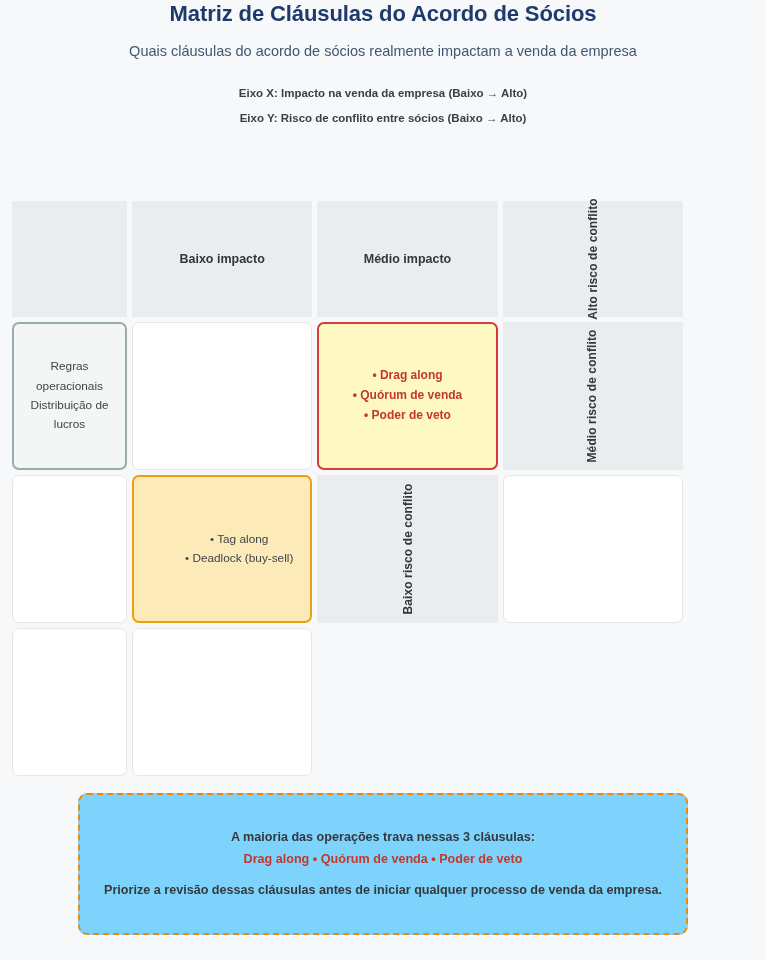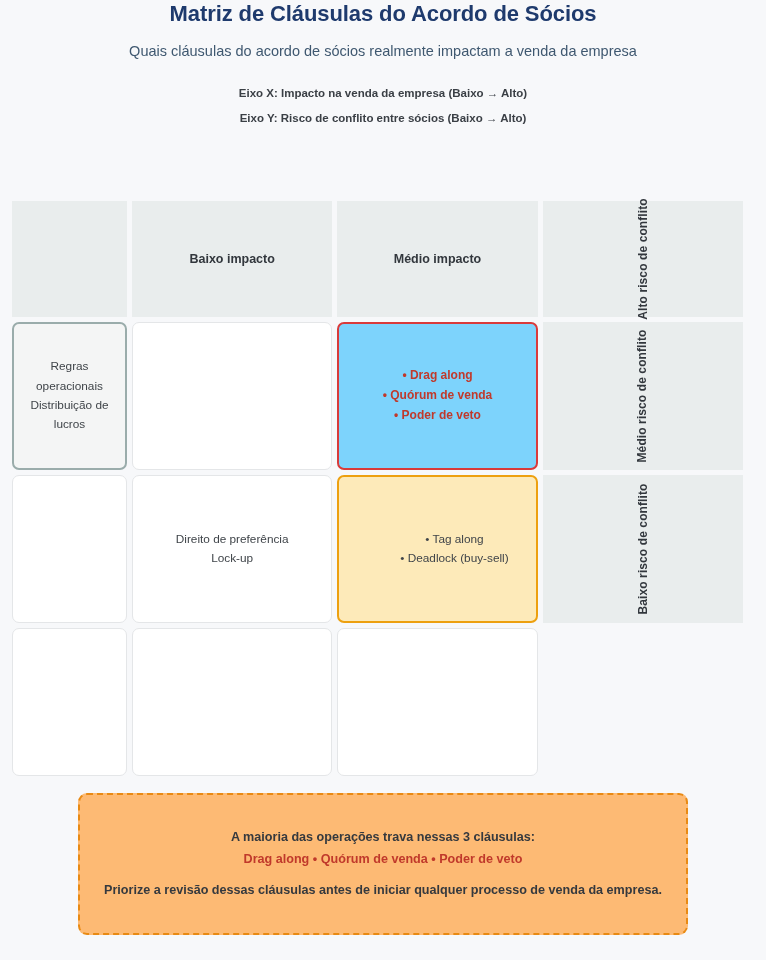--- a/index.html
+++ b/index.html
@@ -48,21 +48,21 @@
     color: #3a3f45;
     line-height: 1.35;
     margin-bottom: 9px;
   }
 
   
   .matrix {
     position: absolute;
     left: 12px;
     top: 201px;
-    width: 731px;
+    width: 671px;
     display: grid;
     grid-template-columns: 115px 1fr 1fr 1fr;
     grid-template-rows: 116px 148px 148px 148px;
     column-gap: 5px;
     row-gap: 5px;
   }
 
   .corner-cell {
     background: #e9eded;
   }
@@ -115,21 +115,21 @@
     font-size: 11.8px;
     color: #3f4449;
   }
   .cell-plain {
     background: #ffffff;
     border: 1px solid #e4e6e8;
     font-size: 11.8px;
     color: #3f4449;
   }
   .cell-critical {
-    background: #7dd3fc;
+    background: #fef9c3;
     border: 2.5px solid #d93a3a;
     font-size: 12px;
     font-weight: bold;
     color: #c0392b;
     text-align: center;
   }
   .cell-warning {
     background: #fdeab9;
     border: 2.5px solid #eda00f;
     font-size: 11.8px;
@@ -138,21 +138,21 @@
   }
   .cell .lines > div { display: block; }
 
   
   .callout {
     position: absolute;
     left: 78px;
     top: 793px;
     width: 610px;
     height: 142px;
-    background: #fdba74;
+    background: #7dd3fc;
     border: 2px dashed #e98a13;
     border-radius: 9px;
     display: flex;
     flex-direction: column;
     align-items: center;
     justify-content: center;
     text-align: center;
     padding: 10px 16px;
   }
   .callout-lead {
@@ -216,26 +216,20 @@
           <div>• Poder de veto</div>
         </div>
     </div>
 
     <div class="row-header">
       <span>Médio risco de conflito</span>
     </div>
     <div class="cell cell-empty">
       <div class="lines"></div>
     </div>
-    <div class="cell cell-plain">
-      <div class="lines">
-          <div>Direito de preferência</div>
-          <div>Lock-up</div>
-        </div>
-    </div>
     <div class="cell cell-warning">
       <div class="lines">
           <div>• Tag along</div>
           <div>• Deadlock (buy-sell)</div>
         </div>
     </div>
 
     <div class="row-header">
       <span>Baixo risco de conflito</span>
     </div>

